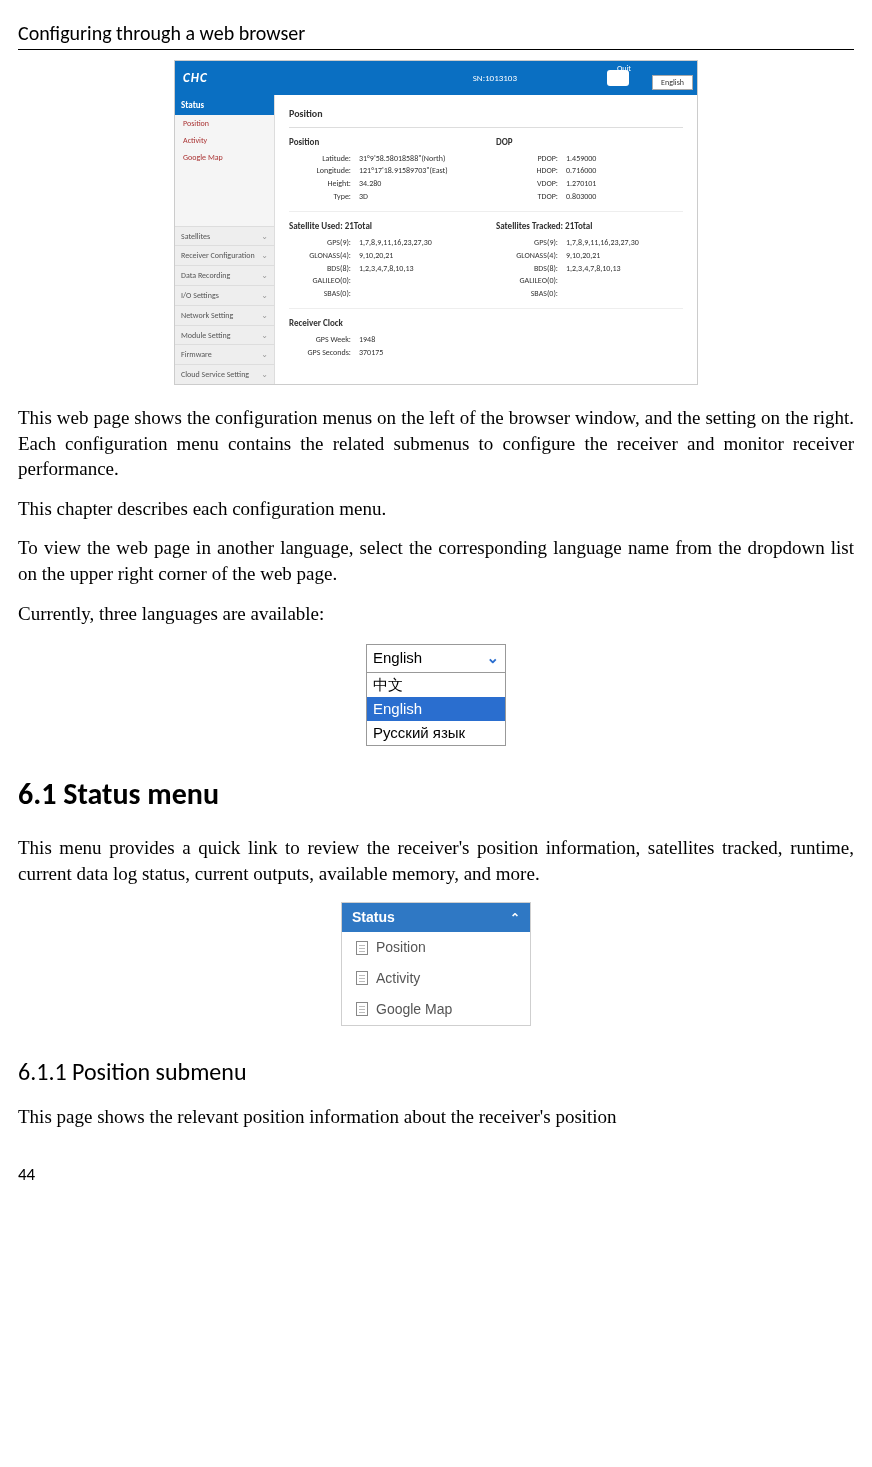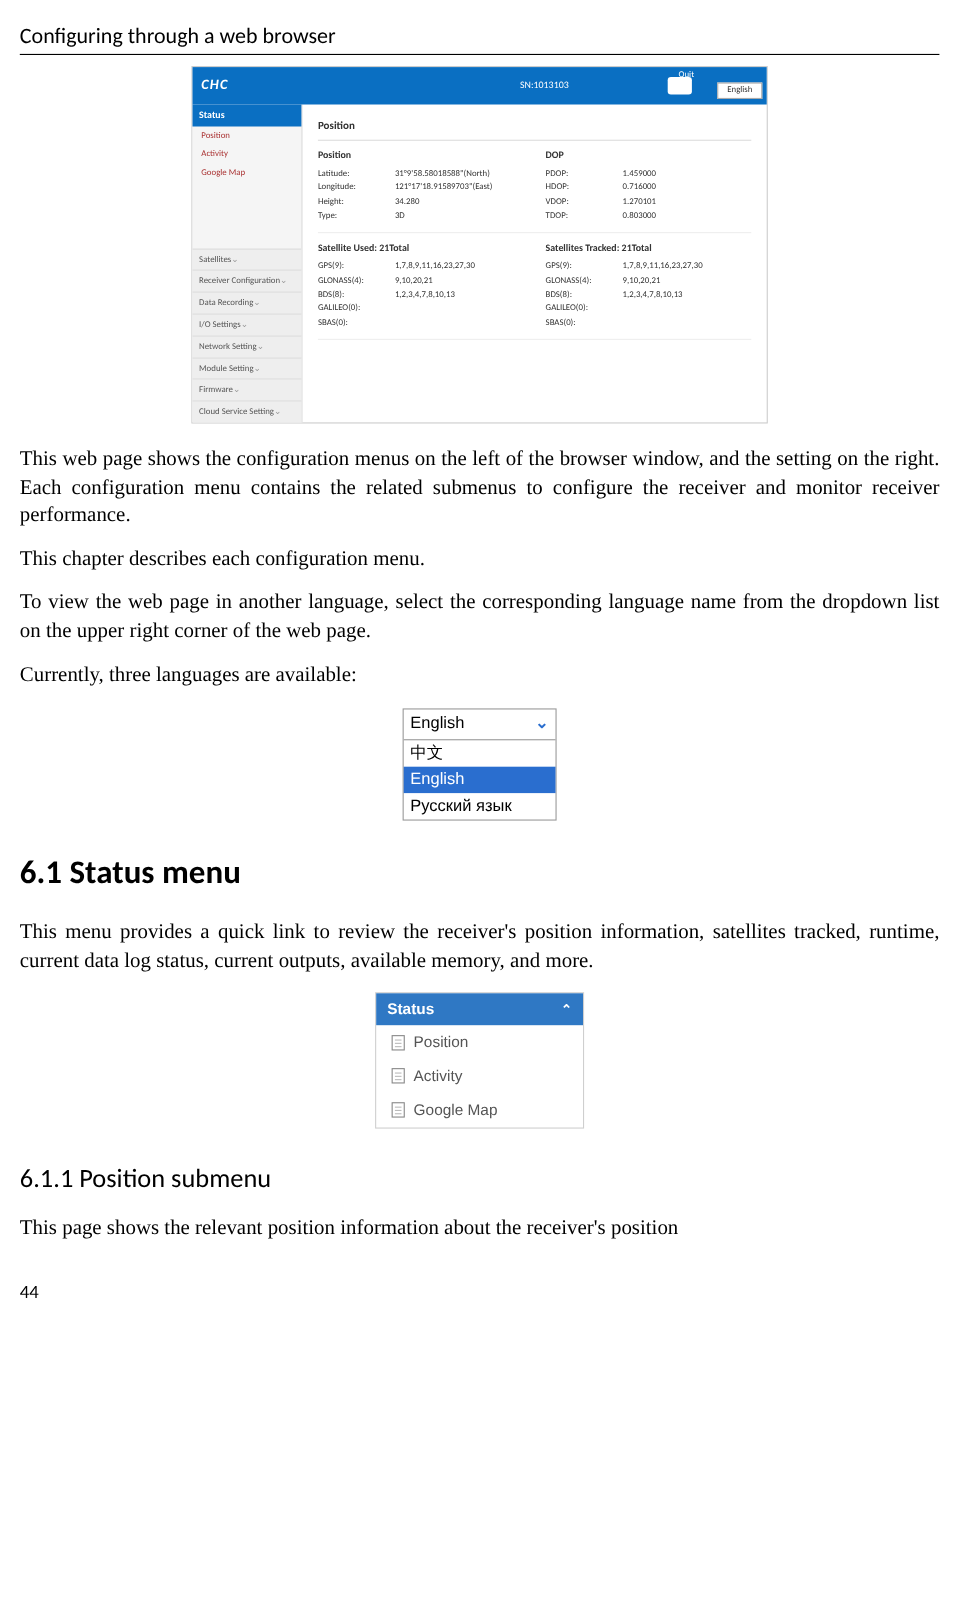--- a/index.html
+++ b/index.html
@@ -44,29 +44,29 @@
     letter-spacing: 1px;
   }
   .ui-sn { margin-left: auto; margin-right: 90px; font-size:9px; }
   .ui-device { width:22px; height:16px; background:#fff; border-radius:3px; margin-right:60px; position:relative;}
   .ui-quit { position:absolute; top:2px; right:66px; font-size:8px; color:#fff;}
   .ui-lang-box { position:absolute; top:14px; right:4px; background:#fff; color:#333; font-size:8px; padding:1px 8px; border:1px solid #aaa;}
   .ui-body { display:flex; }
   .ui-side { width:100px; background:#f5f5f5; border-right:1px solid #ddd; }
   .ui-side-h { background:#0a6fc2; color:#fff; font-size:9px; padding:4px 6px; font-weight:bold;}
   .ui-side-item { font-size:8px; padding:3px 8px; color:#a33; }
-  .ui-side-row { font-size:8px; padding:4px 6px; border-top:1px solid #ddd; color:#555; background:#eee; display:flex; }
+  .ui-side-row { font-size:8px; padding:4px 6px; border-top:1px solid #ddd; color:#555; background:#eee; display:flex; justify-content:space-between;}
   .ui-side-row .chev { color:#999; }
   .ui-main { flex:1; padding:8px 14px; }
   .ui-panel-title { font-weight:bold; font-size:10px; padding:4px 0 6px 0; border-bottom:1px solid #ddd;}
   .ui-section { display:flex; gap:20px; padding:8px 0; border-bottom:1px solid #eee;}
   .ui-col { flex:1; }
   .ui-col h5 { font-size:9px; font-weight:bold; margin-bottom:4px; }
   .kv { display:flex; font-size:8px; line-height:1.6; }
-  .kv .k { width:70px; padding-right:8px; color:#333;}
+  .kv .k { width:70px; text-align:right; padding-right:8px; color:#333;}
   .kv .v { color:#333; }
   
   .para { margin: 14px 0; text-align: justify; font-family: Liberation Serif, serif; }
   
   .lang-widget {
     width: 140px;
     margin: 18px auto 24px auto;
     font-size: 15px;
     border: 1px solid #999;
     font-family: Arial, sans-serif;
@@ -243,20 +243,34 @@
               <span class="k">GALILEO(0):</span>
               <span class="v"></span>
             </div>
           <div class="kv">
               <span class="k">SBAS(0):</span>
               <span class="v"></span>
             </div>
         </div>
       </div>
 
+      <div class="ui-section" style="border-bottom:none">
+        <div class="ui-col">
+          <h5>Receiver Clock</h5>
+          <div class="kv">
+              <span class="k">GPS Week:</span>
+              <span class="v">1948</span>
+            </div>
+          <div class="kv">
+              <span class="k">GPS Seconds:</span>
+              <span class="v">370175</span>
+            </div>
+        </div>
+        <div class="ui-col"></div>
+      </div>
     </div>
   </div>
 </div>
 
 <p class="para">This web page shows the configuration menus on the left of the browser window, and the setting on the right. Each configuration menu contains the related submenus to configure the receiver and monitor receiver performance.</p>
 <p class="para">This chapter describes each configuration menu.</p>
 <p class="para">To view the web page in another language, select the corresponding language name from the dropdown list on the upper right corner of the web page.</p>
 <p class="para">Currently, three languages are available:</p>
 
 <div class="lang-widget">

